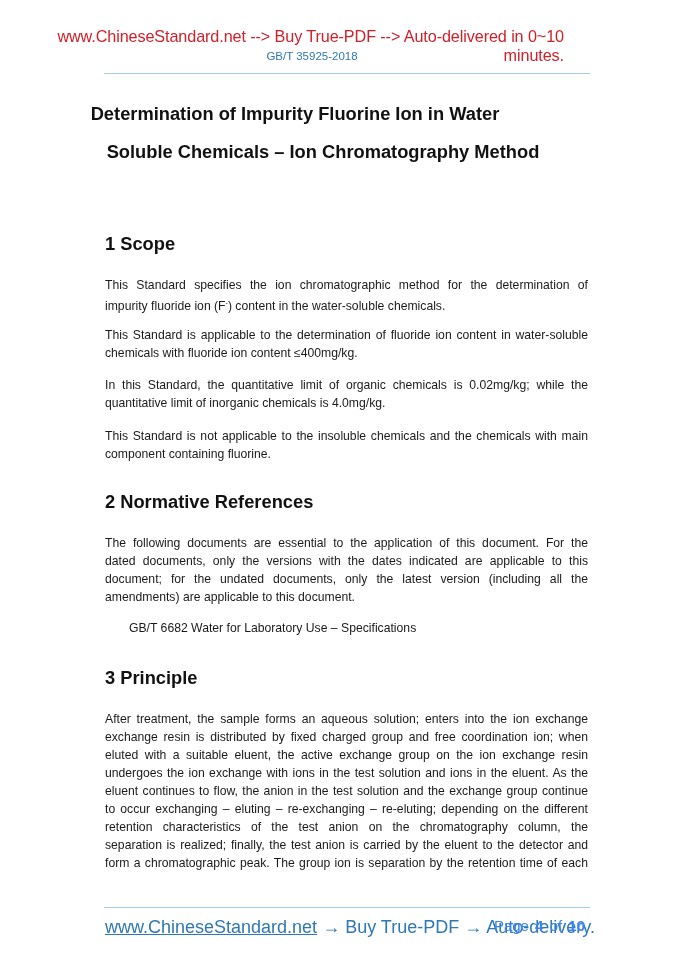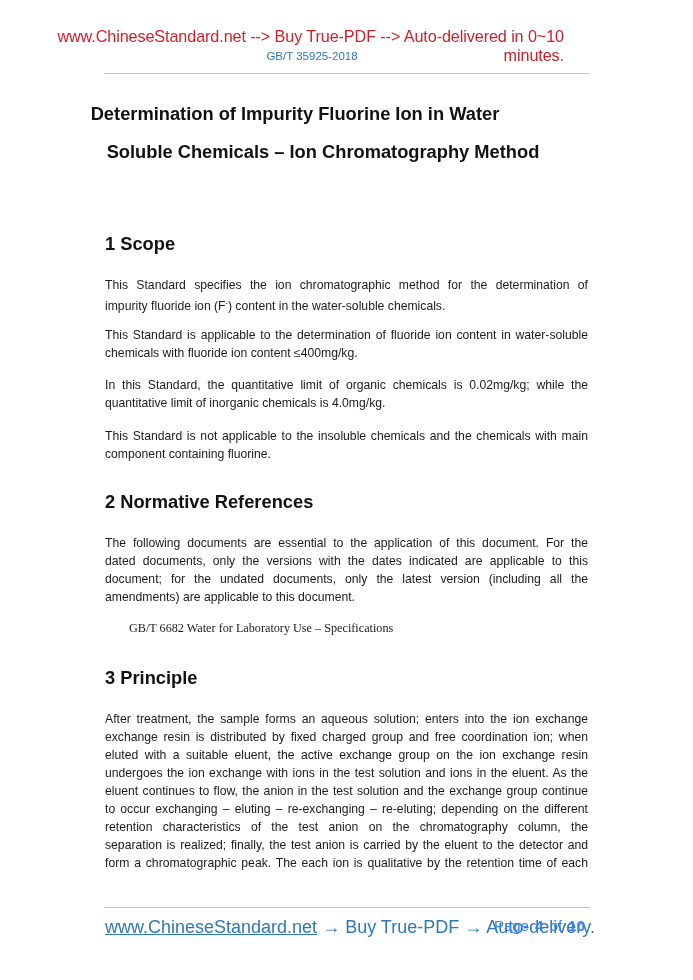--- a/index.html
+++ b/index.html
@@ -90,34 +90,34 @@
 
   <div class="h1" style="top:491px;">2 Normative References</div>
 
   <div class="para" style="top:534px;">
     <span class="line">The following documents are essential to the application of this document. For the</span>
     <span class="line">dated documents, only the versions with the dates indicated are applicable to this</span>
     <span class="line">document; for the undated documents, only the latest version (including all the</span>
     <span class="line end">amendments) are applicable to this document.</span>
   </div>
 
-  <div class="ref" style="top:621px;font-family:Liberation Serif, serif;">GB/T 6682 Water for Laboratory Use – Specifications</div>
+  <div class="ref" style="top:621px;">GB/T 6682 Water for Laboratory Use – Specifications</div>
 
   <div class="h1" style="top:667px;">3 Principle</div>
 
   <div class="para" style="top:710px;">
     <span class="line">After treatment, the sample forms an aqueous solution; enters into the ion exchange</span>
     <span class="line">exchange resin is distributed by fixed charged group and free coordination ion; when</span>
     <span class="line">eluted with a suitable eluent, the active exchange group on the ion exchange resin</span>
     <span class="line">undergoes the ion exchange with ions in the test solution and ions in the eluent. As the</span>
     <span class="line">eluent continues to flow, the anion in the test solution and the exchange group continue</span>
     <span class="line">to occur exchanging – eluting – re-exchanging – re-eluting; depending on the different</span>
     <span class="line">retention characteristics of the test anion on the chromatography column, the</span>
     <span class="line">separation is realized; finally, the test anion is carried by the eluent to the detector and</span>
-    <span class="line">form a chromatographic peak. The each ion is qualitative by the retention time of each</span>
+    <span class="line">form a chromatographic peak. The group ion is separation by the retention time of each</span>
   </div>
 
   <div class="footer-rule"></div>
   <div class="footer-left">
     <a>www.ChineseStandard.net</a><span> → Buy True-PDF → Auto-delivery.</span>
   </div>
   <div class="footer-right">
     <span>Page</span>
     <b>4</b>
     <span>of</span>

